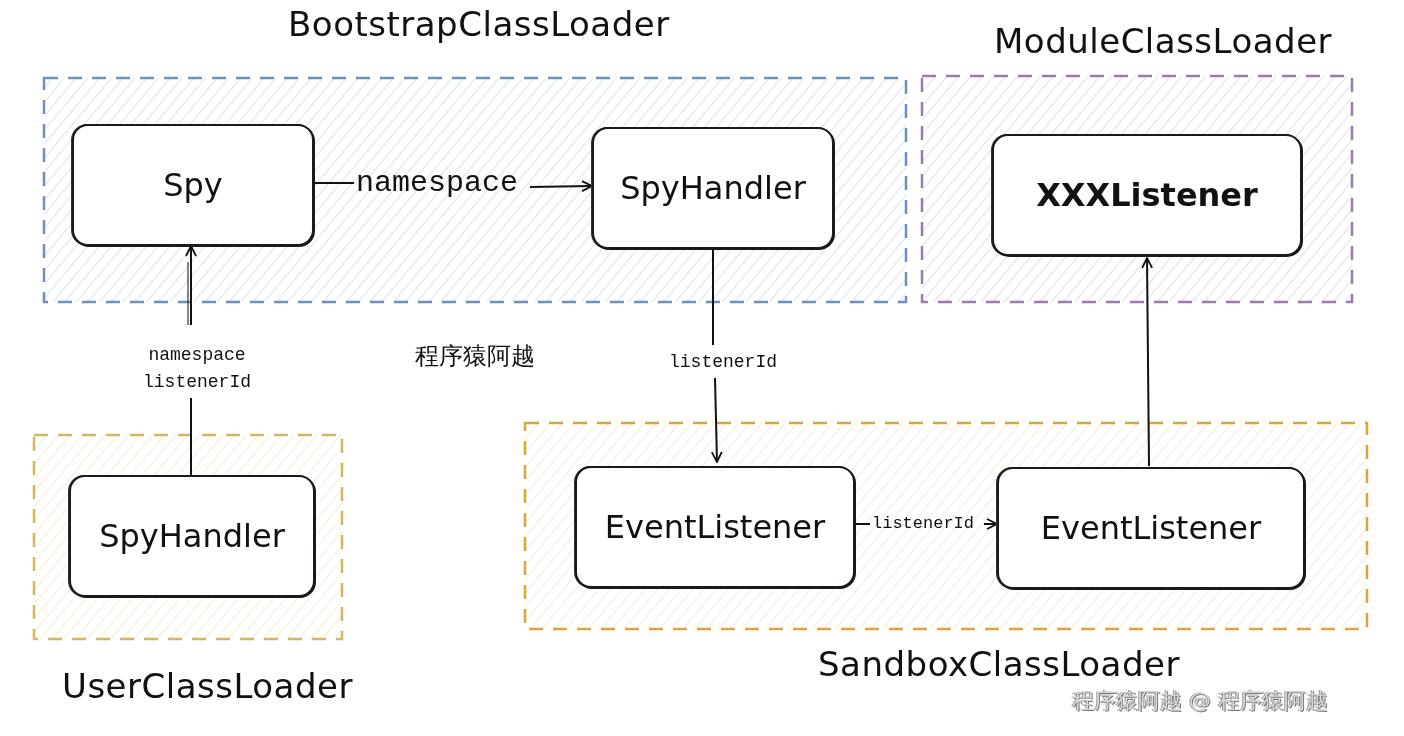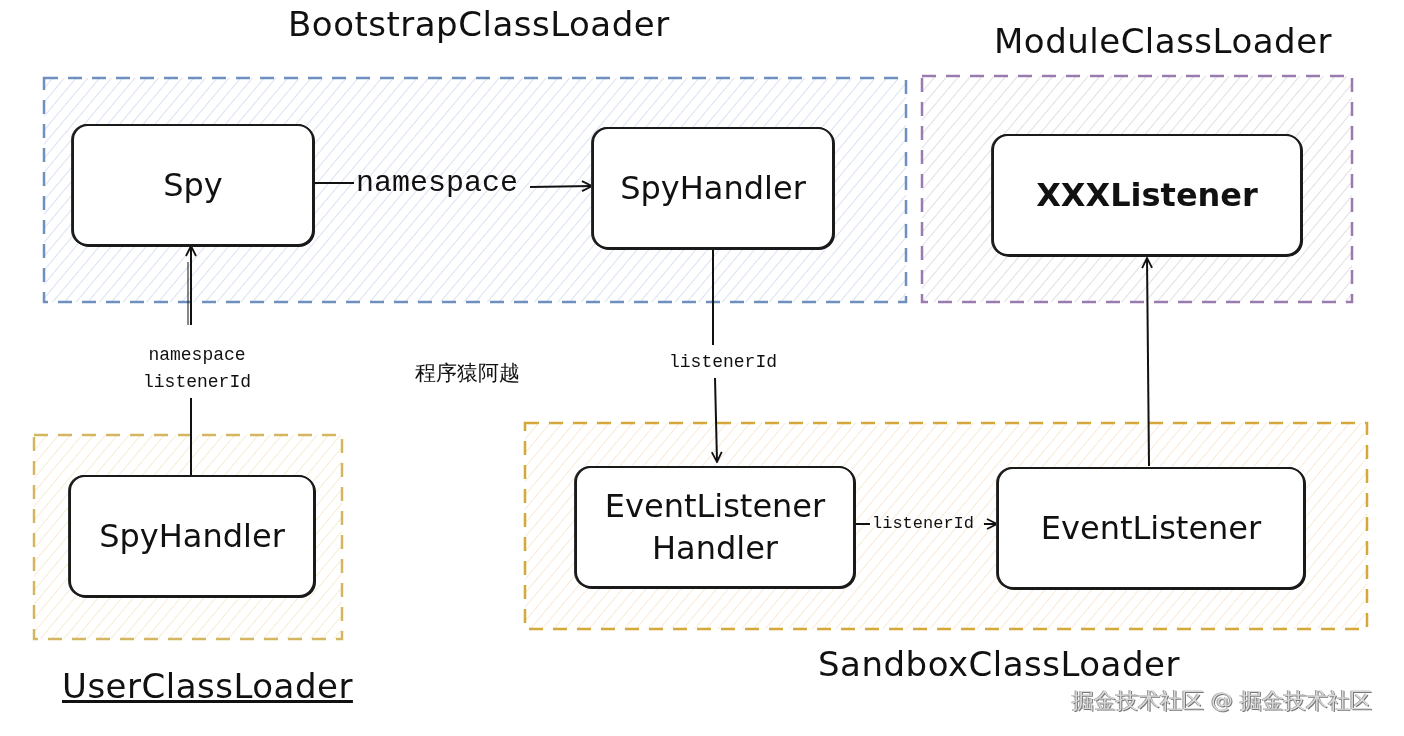--- a/index.html
+++ b/index.html
@@ -55,44 +55,43 @@
   <line x1="715" y1="378" x2="717" y2="462" stroke="#111" stroke-width="2" marker-end="url(#arrow)"></line>
 
   <line x1="856" y1="524" x2="870" y2="524" stroke="#111" stroke-width="2"></line>
   <line x1="984" y1="524" x2="997" y2="524" stroke="#111" stroke-width="2" marker-end="url(#arrow)"></line>
 
   <line x1="1149" y1="466" x2="1147" y2="258" stroke="#111" stroke-width="2" marker-end="url(#arrow)"></line>
 </svg>
 
 <div class="lbl group-title" style="left:288px; top:4px;">BootstrapClassLoader</div>
 <div class="lbl group-title" style="left:994px; top:21px;">ModuleClassLoader</div>
-<div class="lbl group-title" style="left:62px; top:666px;text-decoration:underline;">UserClassLoader</div>
+<div class="lbl group-title" style="left:62px; top:666px;">UserClassLoader</div>
 <div class="lbl group-title" style="left:818px; top:644px;">SandboxClassLoader</div>
 
 <div class="node" style="left:72px; top:124px; width:238px; height:118px;">
   <span>Spy</span>
 </div>
 <div class="node" style="left:592px; top:127px; width:238px; height:118px;">
   <span>SpyHandler</span>
 </div>
 <div class="node" style="left:992px; top:134px; width:306px; height:118px;font-weight:bold;">
   <span>XXXListener</span>
 </div>
 <div class="node" style="left:69px; top:475px; width:242px; height:118px;">
   <span>SpyHandler</span>
 </div>
 <div class="node" style="left:575px; top:466px; width:276px; height:118px; flex-direction:column;">
   <span>EventListener</span>
-  <span>Handler</span>
 </div>
 <div class="node" style="left:997px; top:467px; width:304px; height:118px;">
   <span>EventListener</span>
 </div>
 
 <div class="lbl edge-label big" style="left:356px; top:169px;">namespace</div>
 <div class="lbl edge-label" style="left:142px; top:341px; width:110px;">namespace</div>
 <div class="lbl edge-label" style="left:142px; top:368px; width:110px;">listenerId</div>
 <div class="lbl edge-label" style="left:668px; top:348px; width:110px;">listenerId</div>
 <div class="lbl edge-label" style="left:872px; top:510px; font-size:17px;">listenerId</div>
 
-<div class="lbl" style="left:415px; top:359px; font-size:21px;">程序猿阿越</div>
+<div class="lbl" style="left:415px; top:340px; font-size:24px;">程序猿阿越</div>
 
-<div class="watermark" style="left:1072px; top:686px;">掘金技术社区 @ 掘金技术社区</div>
+<div class="watermark" style="left:1072px; top:686px;">程序猿阿越 @ 程序猿阿越</div>
 
 </body></html>

